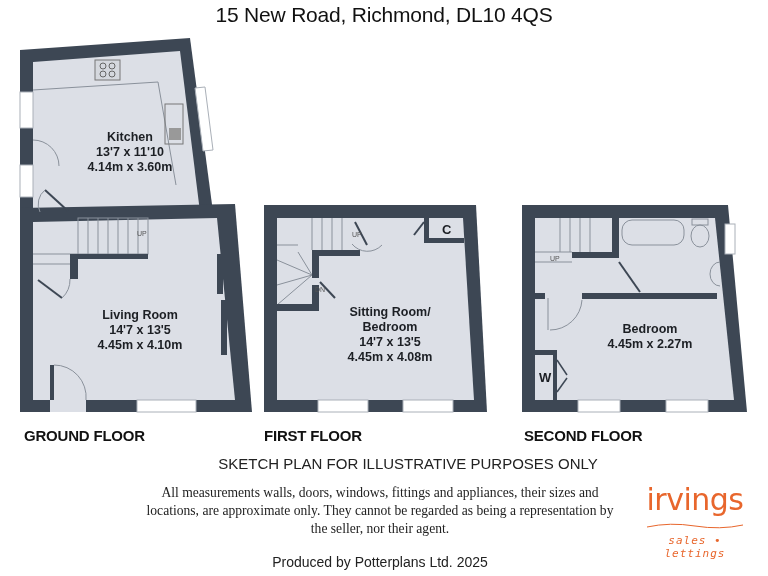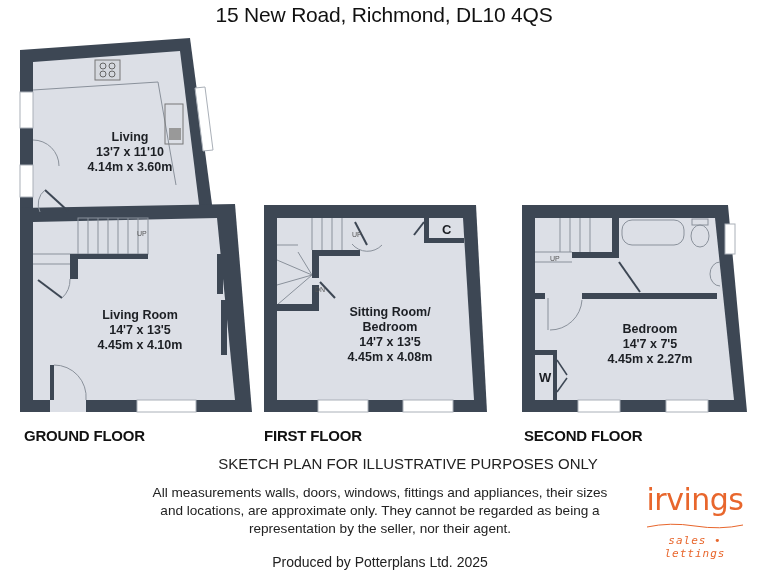--- a/index.html
+++ b/index.html
@@ -2,21 +2,21 @@
 <html><head>
 <meta charset="utf-8">
 <style>
   html,body{margin:0;padding:0;background:#fff;}
   body{width:768px;height:576px;position:relative;overflow:hidden;font-family:"Liberation Sans",sans-serif;}
   .title{position:absolute;left:0;top:3px;width:768px;text-align:center;font-weight:normal;font-size:21px;color:#111;letter-spacing:-0.2px;}
   svg.plan{position:absolute;left:0;top:0;}
   .room-label{position:absolute;text-align:center;font-weight:bold;font-size:12.5px;line-height:15px;color:#1c1f24;}
   .floor-label{position:absolute;font-weight:bold;font-size:15px;color:#111;letter-spacing:-0.2px;}
   .sketch{position:absolute;left:0;top:455px;width:768px;text-align:center;font-size:15px;color:#222;padding-left:24px;}
-  .disclaimer{position:absolute;left:140px;top:484px;width:480px;text-align:center;font-size:13.6px;line-height:18px;color:#222;}
+  .disclaimer{position:absolute;left:140px;top:484px;width:480px;text-align:center;font-size:13.6px;line-height:18px;color:#222;font-family:Liberation Serif, serif;}
   .produced{position:absolute;left:140px;top:554px;width:480px;text-align:center;font-size:14px;color:#222;}
   .logo{position:absolute;left:640px;top:484px;width:110px;text-align:center;}
   .logo .brand{font-size:30px;color:#e8662c;font-family:"DejaVu Sans",sans-serif;letter-spacing:-0.5px;line-height:32px;}
   .logo .tag{font-size:11px;color:#e8662c;letter-spacing:1px;font-family:"DejaVu Sans Mono",monospace;font-style:italic;}
   .small-tag{position:absolute;font-size:7px;color:#555;}
   .closet{position:absolute;font-weight:bold;font-size:13px;color:#1c1f24;}
 </style>
 </head>
 <body>
 
@@ -154,38 +154,37 @@
 
 <span class="small-tag" style="left:137px;top:230px;">UP</span>
 <span class="small-tag" style="left:352px;top:231px;">UP</span>
 <span class="small-tag" style="left:315px;top:286px;">DN</span>
 <span class="small-tag" style="left:550px;top:255px;">UP</span>
 
 <span class="closet" style="left:442px;top:222px;">C</span>
 <span class="closet" style="left:539px;top:370px;">W</span>
 
 <div class="room-label" style="left:70px;top:130px;width:120px;">
-  <div>Living</div>
+  <div>Kitchen</div>
   <div>13'7 x 11'10</div>
   <div>4.14m x 3.60m</div>
 </div>
 <div class="room-label" style="left:80px;top:308px;width:120px;">
   <div>Living Room</div>
   <div>14'7 x 13'5</div>
   <div>4.45m x 4.10m</div>
 </div>
 <div class="room-label" style="left:325px;top:305px;width:130px;text-align:center;">
   <div>Sitting Room/</div>
   <div>Bedroom</div>
   <div>14'7 x 13'5</div>
   <div>4.45m x 4.08m</div>
 </div>
 <div class="room-label" style="left:590px;top:322px;width:120px;">
   <div>Bedroom</div>
-  <div>14'7 x 7'5</div>
   <div>4.45m x 2.27m</div>
 </div>
 
 <div class="floor-label" style="left:24px;top:427px;">GROUND FLOOR</div>
 <div class="floor-label" style="left:264px;top:427px;">FIRST FLOOR</div>
 <div class="floor-label" style="left:524px;top:427px;">SECOND FLOOR</div>
 
 <div class="sketch">SKETCH PLAN FOR ILLUSTRATIVE PURPOSES ONLY</div>
 <div class="disclaimer">All measurements walls, doors, windows, fittings and appliances, their sizes and locations, are approximate only. They cannot be regarded as being a representation by the seller, nor their agent.</div>
 <div class="produced">Produced by Potterplans Ltd. 2025</div>

